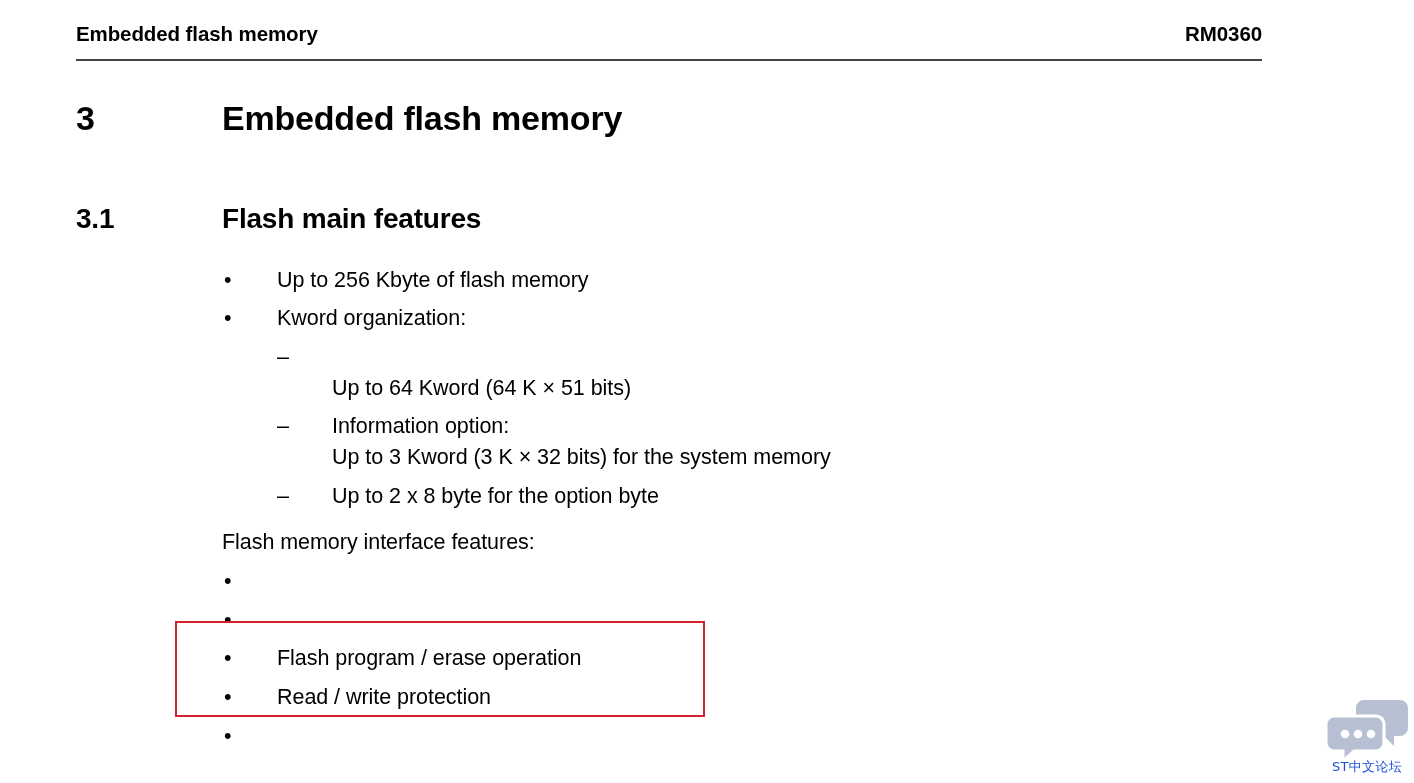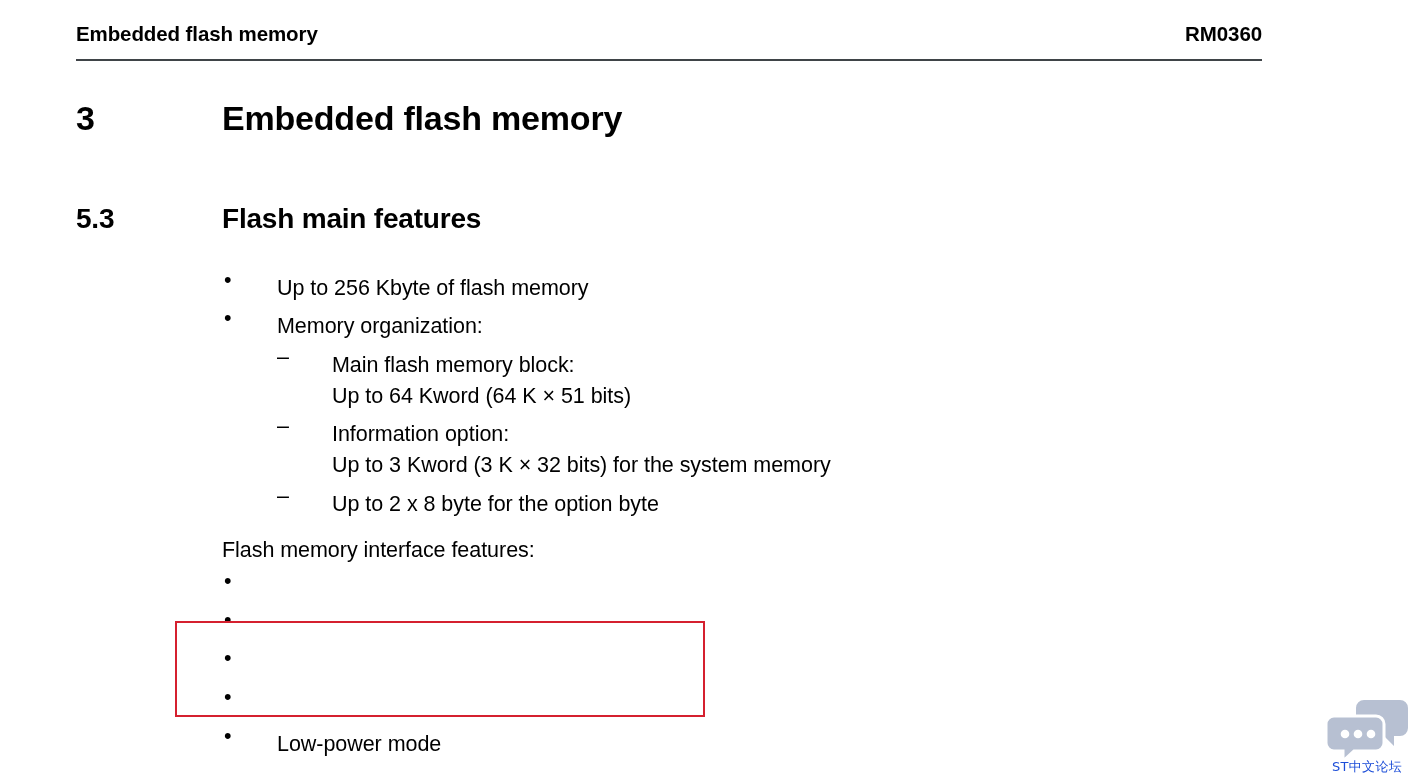--- a/index.html
+++ b/index.html
@@ -108,21 +108,21 @@
     display: inline-block;
   }
   .bullet-glyph {
     font-size: 21.5px;
     line-height: 27px;
   }
   .dash-glyph {
     font-size: 21.5px;
     line-height: 27px;
   }
-  .text { display: inline-block; margin-top: 8px; }
+  .text { display: inline-block; }
 
   
   .annotation-rect {
     position: absolute;
     left: 175px;
     top: 621px;
     width: 530px;
     height: 96px;
     border: 2px solid #d5202f;
     box-sizing: border-box;
@@ -160,36 +160,35 @@
   <div class="header-right">RM0360</div>
 </div>
 <div class="header-rule"></div>
 
 <div class="heading h1">
   <span class="num">3</span>
   <span class="title">Embedded flash memory</span>
 </div>
 
 <div class="heading h2">
-  <span class="num">5.3</span>
+  <span class="num">3.1</span>
   <span class="title">Flash main features</span>
 </div>
 
 <div class="body-area" id="body-area">
     <div class="row lvl1" style="top: 267px;">
       <span class="marker"><span class="bullet-glyph">•</span></span>
       <span class="text">Up to 256 Kbyte of flash memory</span>
     </div>
     <div class="row lvl1" style="top: 305px;">
       <span class="marker"><span class="bullet-glyph">•</span></span>
-      <span class="text">Memory organization:</span>
+      <span class="text">Kword organization:</span>
     </div>
     <div class="row lvl2" style="top: 344px;">
       <span class="marker"><span class="dash-glyph">–</span></span>
-      <span class="text">Main flash memory block:</span>
     </div>
     <div class="row cont" style="top: 375px;">
       <span class="text">Up to 64 Kword (64 K × 51 bits)</span>
     </div>
     <div class="row lvl2" style="top: 413px;">
       <span class="marker"><span class="dash-glyph">–</span></span>
       <span class="text">Information option:</span>
     </div>
     <div class="row cont" style="top: 444px;">
       <span class="text">Up to 3 Kword (3 K × 32 bits) for the system memory</span>
@@ -202,27 +201,28 @@
       <span class="text">Flash memory interface features:</span>
     </div>
     <div class="row lvl1" style="top: 568px;">
       <span class="marker"><span class="bullet-glyph">•</span></span>
     </div>
     <div class="row lvl1" style="top: 607px;">
       <span class="marker"><span class="bullet-glyph">•</span></span>
     </div>
     <div class="row lvl1" style="top: 645px;">
       <span class="marker"><span class="bullet-glyph">•</span></span>
+      <span class="text">Flash program / erase operation</span>
     </div>
     <div class="row lvl1" style="top: 684px;">
       <span class="marker"><span class="bullet-glyph">•</span></span>
+      <span class="text">Read / write protection</span>
     </div>
     <div class="row lvl1" style="top: 723px;">
       <span class="marker"><span class="bullet-glyph">•</span></span>
-      <span class="text">Low-power mode</span>
     </div>
   </div>
 
 <div class="annotation-rect"></div>
 
 <div class="watermark">
   <svg width="94" height="62" viewBox="0 0 94 62" xmlns="http://www.w3.org/2000/svg">
     <path d="M44 2 h36 a8 8 0 0 1 8 8 v20 a8 8 0 0 1 -8 8 h-6 v10 l-10 -10 h-20 a8 8 0 0 1 -8 -8 v-20 a8 8 0 0 1 8 -8 z" fill="#b7c0d2"></path>
     <path d="M14 18 h42 a8 8 0 0 1 8 8 v19 a8 8 0 0 1 -8 8 h-22 l-11 10 v-10 h-9 a8 8 0 0 1 -8 -8 v-19 a8 8 0 0 1 8 -8 z" fill="#b7c0d2" stroke="#ffffff" stroke-width="3"></path>
     <circle cx="25" cy="36" r="4.3" fill="#ffffff"></circle>

